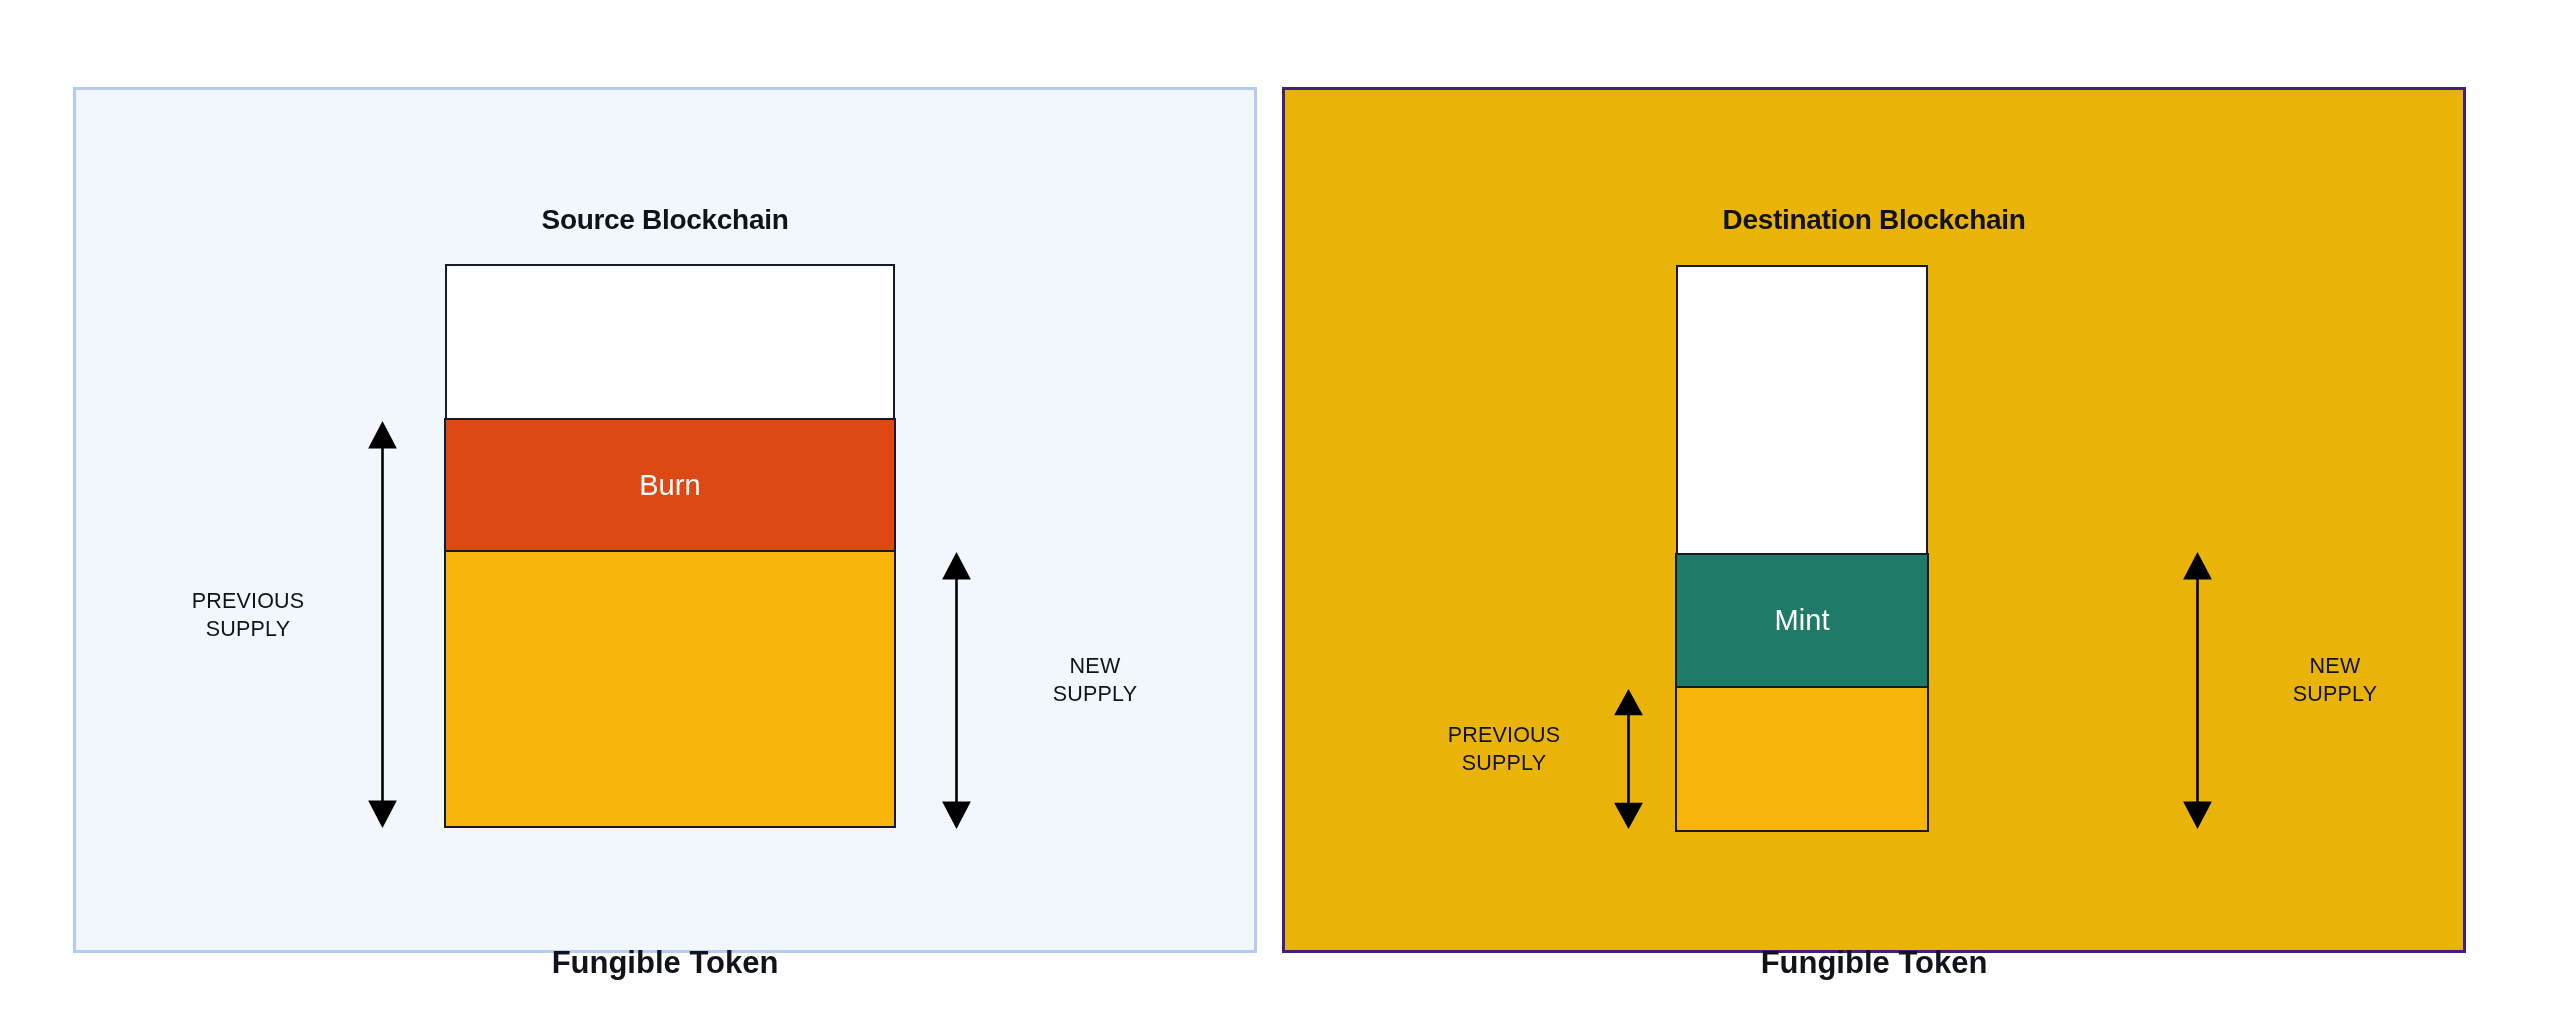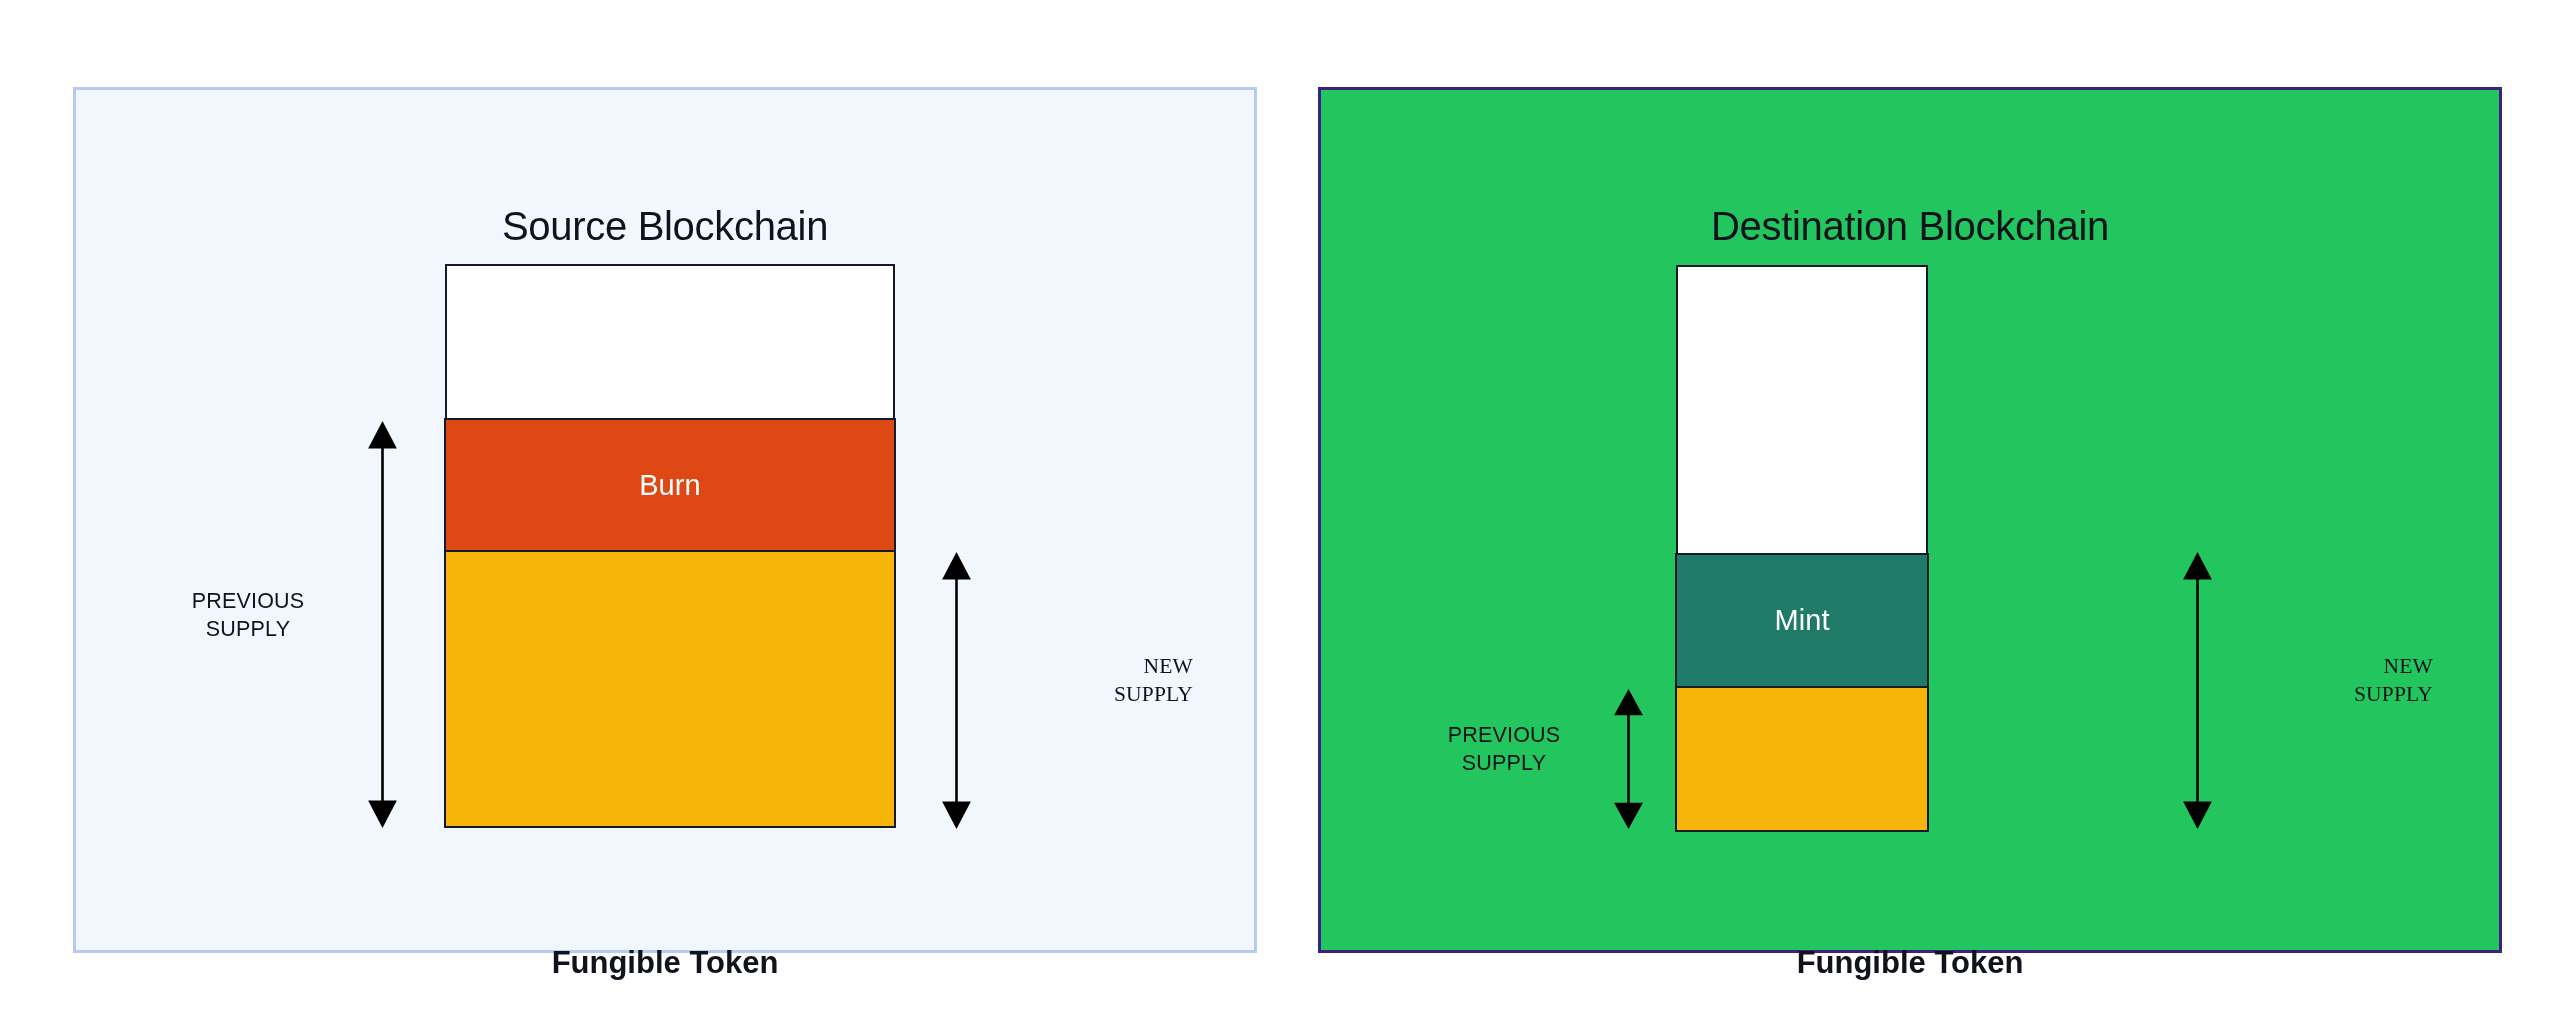--- a/index.html
+++ b/index.html
@@ -21,32 +21,32 @@
     top: 87px;
     height: 866px;
     width: 1184px;
   }
   .panel.source {
     left: 73px;
     background: #f2f6fd;
     border: 3.3px solid #b5cbf5;
   }
   .panel.destination {
-    left: 1318px;
-    background: #22c55e;
+    left: 1282px;
+    background: #eab308;
     border: 3.3px solid #3d2080;
   }
 
   .panel-title {
     position: absolute;
     left: 0;
     right: 0;
     text-align: center;
-    font-size: 40px;
-    font-weight: normal;
+    font-size: 28px;
+    font-weight: bold;
     color: #10131c;
     letter-spacing: -0.3px;
     white-space: nowrap;
   }
   .panel.source .panel-title { top: 114px; }
   .panel.destination .panel-title { top: 114px; }
 
   .panel-footer {
     position: absolute;
     left: 0;
@@ -143,21 +143,21 @@
   .measure svg { display: block; overflow: visible; }
 
   .measure-label {
     position: absolute;
     font-size: 21.5px;
     line-height: 1.32;
     color: #10131c;
     white-space: pre-line;
     letter-spacing: 0.2px;
   }
-  .measure-label.right-of { text-align: right; font-family: Liberation Serif, serif; }
+  .measure-label.right-of { text-align: center; }
   .measure-label.left-of { text-align: center; }
 </style>
 </head>
 <body>
 
 <div class="panel source">
   <div class="panel-title">Source Blockchain</div>
   <div class="panel-footer">Fungible Token</div>
 </div>
 

